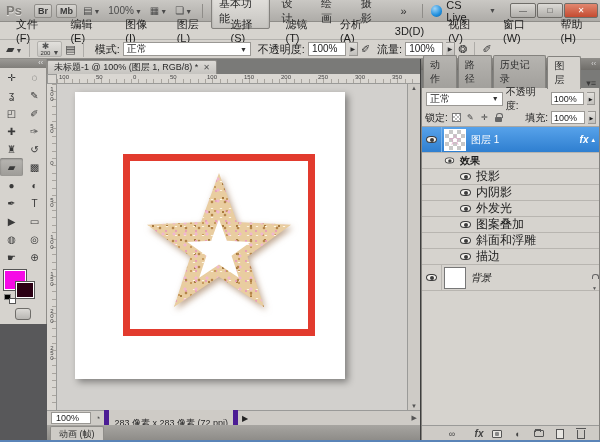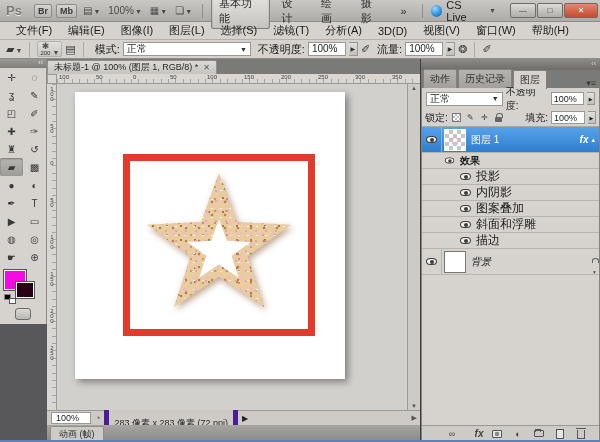--- a/index.html
+++ b/index.html
@@ -15,21 +15,21 @@
   .tb-sep { width:1px; height:14px; background:#8f8d89; margin:0 4px; }
   .ws { padding:2px 7px; font-size:11px; color:#2e2e2e; }
   .ws.active { background:linear-gradient(#e6e4e0,#c6c4c0); border:1px solid #84827e; border-radius:2px; box-shadow:inset 0 1px 2px rgba(0,0,0,.25); }
   .cslive { display:flex; align-items:center; gap:4px; }
   .cslive .orb { width:12px; height:12px; border-radius:50%; background:radial-gradient(circle at 35% 30%, #9fd4f7, #1f8fde 60%, #0f5fa0); }
   .winbtns { display:flex; gap:1px; margin-left:10px; }
   .winbtn { width:26px; height:15px; border:1px solid #6f6d69; border-radius:2px; background:linear-gradient(#dcdad6,#b0aeaa); font-size:8px; text-align:center; line-height:13px; color:#333; }
   .winbtn.close { width:34px; background:linear-gradient(#e2876f,#c44b31); color:#fff; font-weight:bold; }
 
   
-  .menubar { height:18px; background:#d6d3ce; display:flex; align-items:center; padding-left:8px; border-bottom:1px solid #b3b1ad; }
+  .menubar { height:18px; background:#d6d3ce; display:flex; align-items:center; padding-left:8px; border-bottom:1px solid #b3b1ad;gap:8px; }
   .menu-item { padding:0 8px; font-size:11px; color:#1c1c1c; }
 
   
   .optionsbar { height:19px; background:#d6d3ce; display:flex; align-items:center; padding-left:6px; border-bottom:1px solid #8f8d89; gap:3px; }
   .ob-ic { color:#3c3c3c; font-size:11px; }
   .ob-sep { width:1px; height:15px; background:#aeaca8; margin:0 4px; }
   .preset { display:flex; align-items:flex-end; gap:1px; border:1px solid #b3b1ad; border-radius:2px; padding:0 2px; background:linear-gradient(#e2e0dc,#c8c6c2); height:16px; }
   .preset .tip { font-size:9px; line-height:8px; color:#555; }
   .preset .sz { font-size:6px; color:#333; }
   .ob-label { font-size:11px; color:#1c1c1c; margin-left:4px; }
@@ -367,20 +367,21 @@
     </div>
     <div class="animbar">
       <span class="animtab">动画 (帧)</span>
     </div>
   </div>
 
   <div class="rightdock">
     <div class="dockhead">‹‹</div>
     <div class="ptabs">
       <span class="ptab">动作</span>
+      <span class="ptab">路径</span>
       <span class="ptab">历史记录</span>
       <span class="ptab active">图层</span>
       <span class="pmenu">▾≡</span>
     </div>
     <div class="panel">
       <div class="blendrow">
         <span class="combo blend-combo">
           <span>正常</span>
           <span class="arr">▼</span>
         </span>
@@ -421,20 +422,24 @@
         <div class="lrow fxrow">
           <span class="eye"></span>
           <span class="lbl">投影</span>
         </div>
         <div class="lrow fxrow">
           <span class="eye"></span>
           <span class="lbl">内阴影</span>
         </div>
         <div class="lrow fxrow">
           <span class="eye"></span>
+          <span class="lbl">外发光</span>
+        </div>
+        <div class="lrow fxrow">
+          <span class="eye"></span>
           <span class="lbl">图案叠加</span>
         </div>
         <div class="lrow fxrow">
           <span class="eye"></span>
           <span class="lbl">斜面和浮雕</span>
         </div>
         <div class="lrow fxrow">
           <span class="eye"></span>
           <span class="lbl">描边</span>
         </div>

